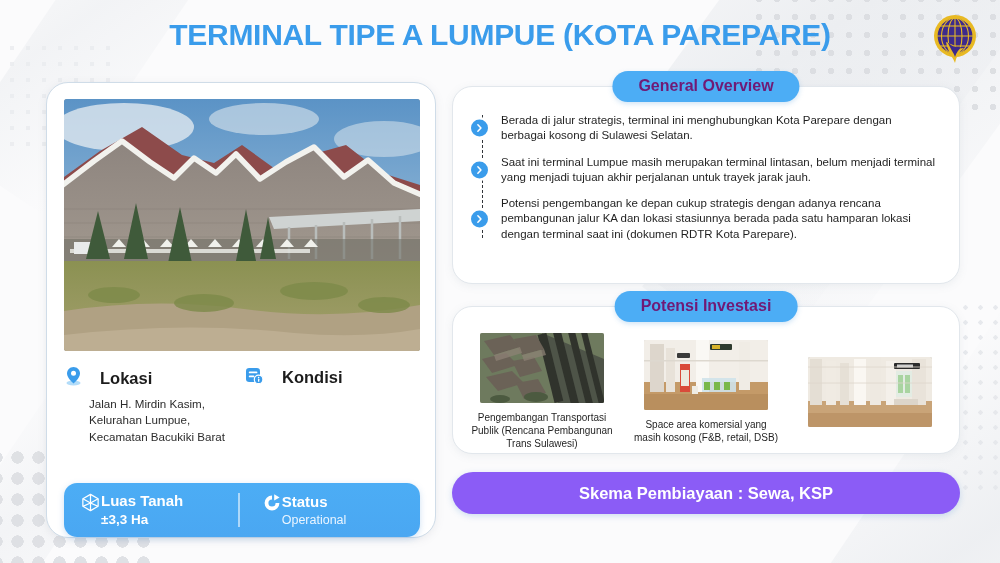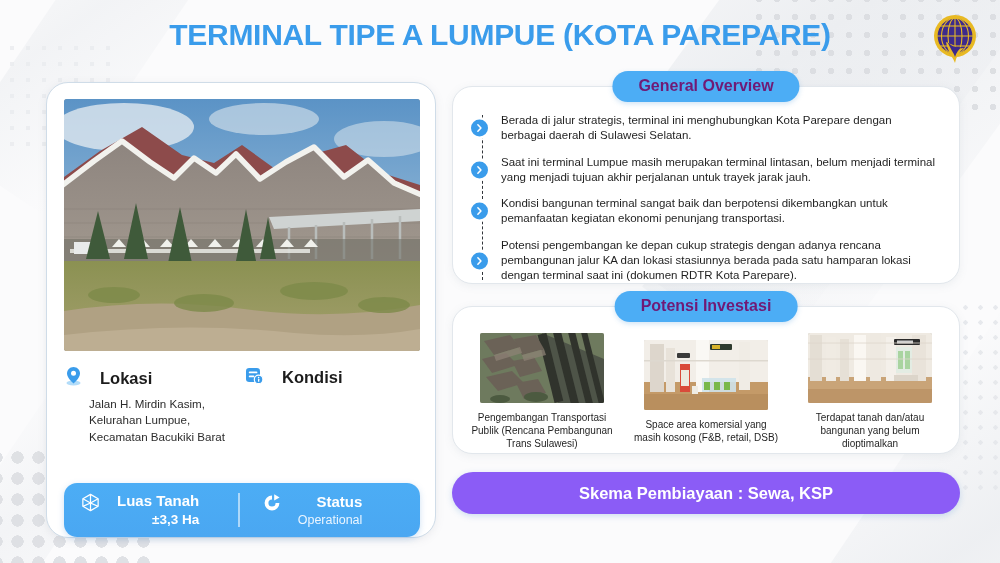--- a/index.html
+++ b/index.html
@@ -114,23 +114,22 @@
   #stats-bar {
     position: absolute; left: 64px; bottom: 26px;
     width: 356px; height: 54px;
     background: linear-gradient(180deg,#4cadf5 0%,#4aa7f2 100%);
     border-radius: 13px;
     display: flex; align-items: center;
     z-index: 5;
     box-shadow: 0 2px 6px rgba(70,140,210,.25);
   }
   .stat {
-    flex: 1; display: flex; align-items: flex-start; gap: 16px;
+    flex: 1; display: flex; align-items: flex-start; gap: 0;
     padding-left: 16px;
-    text-align: right;
   }
   .stat.status { padding-left: 22px; }
   .stat-divider { width: 1.4px; height: 34px; background: rgba(255,255,255,.55); }
   .stat-txt { display: flex; flex-direction: column; line-height: 1.2; }
   .stat-label { font-size: 15px; font-weight: 800; color: #fff; }
   .stat-value { font-size: 13.5px; font-weight: 800; color: #fff; margin-top: 2px; }
   .stat-value.light { font-weight: 400; font-size: 12.5px; color: #eaf5ff; }
 
   
   #right-col {
@@ -404,40 +403,32 @@
     <div class="section-pill">General Overview</div>
     <div id="bullet-list">
       <div class="bullet-line"></div>
 
       <div class="bullet">
         <span class="dot">
           <svg viewBox="0 0 10 10">
               <path d="M3.2 1.4 L6.6 5 L3.2 8.6" fill="none" stroke="#fff" stroke-width="1.7" stroke-linecap="round" stroke-linejoin="round"></path>
             </svg>
         </span>
-        <span>Berada di jalur strategis, terminal ini menghubungkan Kota Parepare dengan berbagai daerah di Sulawesi Selatan.</span>
+        <span>Berada di jalur strategis, terminal ini menghubungkan Kota Parepare dengan berbagai kosong di Sulawesi Selatan.</span>
       </div>
 
       <div class="bullet">
         <span class="dot">
           <svg viewBox="0 0 10 10">
               <path d="M3.2 1.4 L6.6 5 L3.2 8.6" fill="none" stroke="#fff" stroke-width="1.7" stroke-linecap="round" stroke-linejoin="round"></path>
             </svg>
         </span>
         <span>Saat ini terminal Lumpue masih merupakan terminal lintasan, belum menjadi terminal yang menjadi tujuan akhir perjalanan untuk trayek jarak jauh.</span>
       </div>
 
-      <div class="bullet">
-        <span class="dot">
-          <svg viewBox="0 0 10 10">
-              <path d="M3.2 1.4 L6.6 5 L3.2 8.6" fill="none" stroke="#fff" stroke-width="1.7" stroke-linecap="round" stroke-linejoin="round"></path>
-            </svg>
-        </span>
-        <span>Kondisi bangunan terminal sangat baik dan berpotensi dikembangkan untuk pemanfaatan kegiatan ekonomi penunjang transportasi.</span>
-      </div>
 
       <div class="bullet">
         <span class="dot">
           <svg viewBox="0 0 10 10">
               <path d="M3.2 1.4 L6.6 5 L3.2 8.6" fill="none" stroke="#fff" stroke-width="1.7" stroke-linecap="round" stroke-linejoin="round"></path>
             </svg>
         </span>
         <span>Potensi pengembangan ke depan cukup strategis dengan adanya rencana pembangunan jalur KA dan lokasi stasiunnya berada pada satu hamparan lokasi dengan terminal saat ini (dokumen RDTR Kota Parepare).</span>
       </div>
     </div>
@@ -528,21 +519,20 @@
             <rect x="97" y="18" width="5" height="18" fill="#a9d4a0"></rect>
             <rect x="86" y="6" width="26" height="6" rx="1" fill="#2b2b2b"></rect>
             <rect x="89" y="7.5" width="16" height="3" fill="#cfcfcf"></rect>
             <rect x="86" y="42" width="24" height="6" fill="#dcd5ca"></rect>
             <g stroke="#ddd6cb" stroke-width=".8">
               <line x1="0" y1="10" x2="124" y2="10"></line>
               <line x1="0" y1="26" x2="124" y2="26"></line>
             </g>
           </svg>
         </div>
-        <div class="pot-cap">Terdapat tanah dan/atau bangunan yang belum dioptimalkan</div>
       </div>
 
     </div>
   </div>
 
   <div id="skema-bar">
     <span>Skema Pembiayaan : Sewa, KSP</span>
   </div>
 
 </div>

